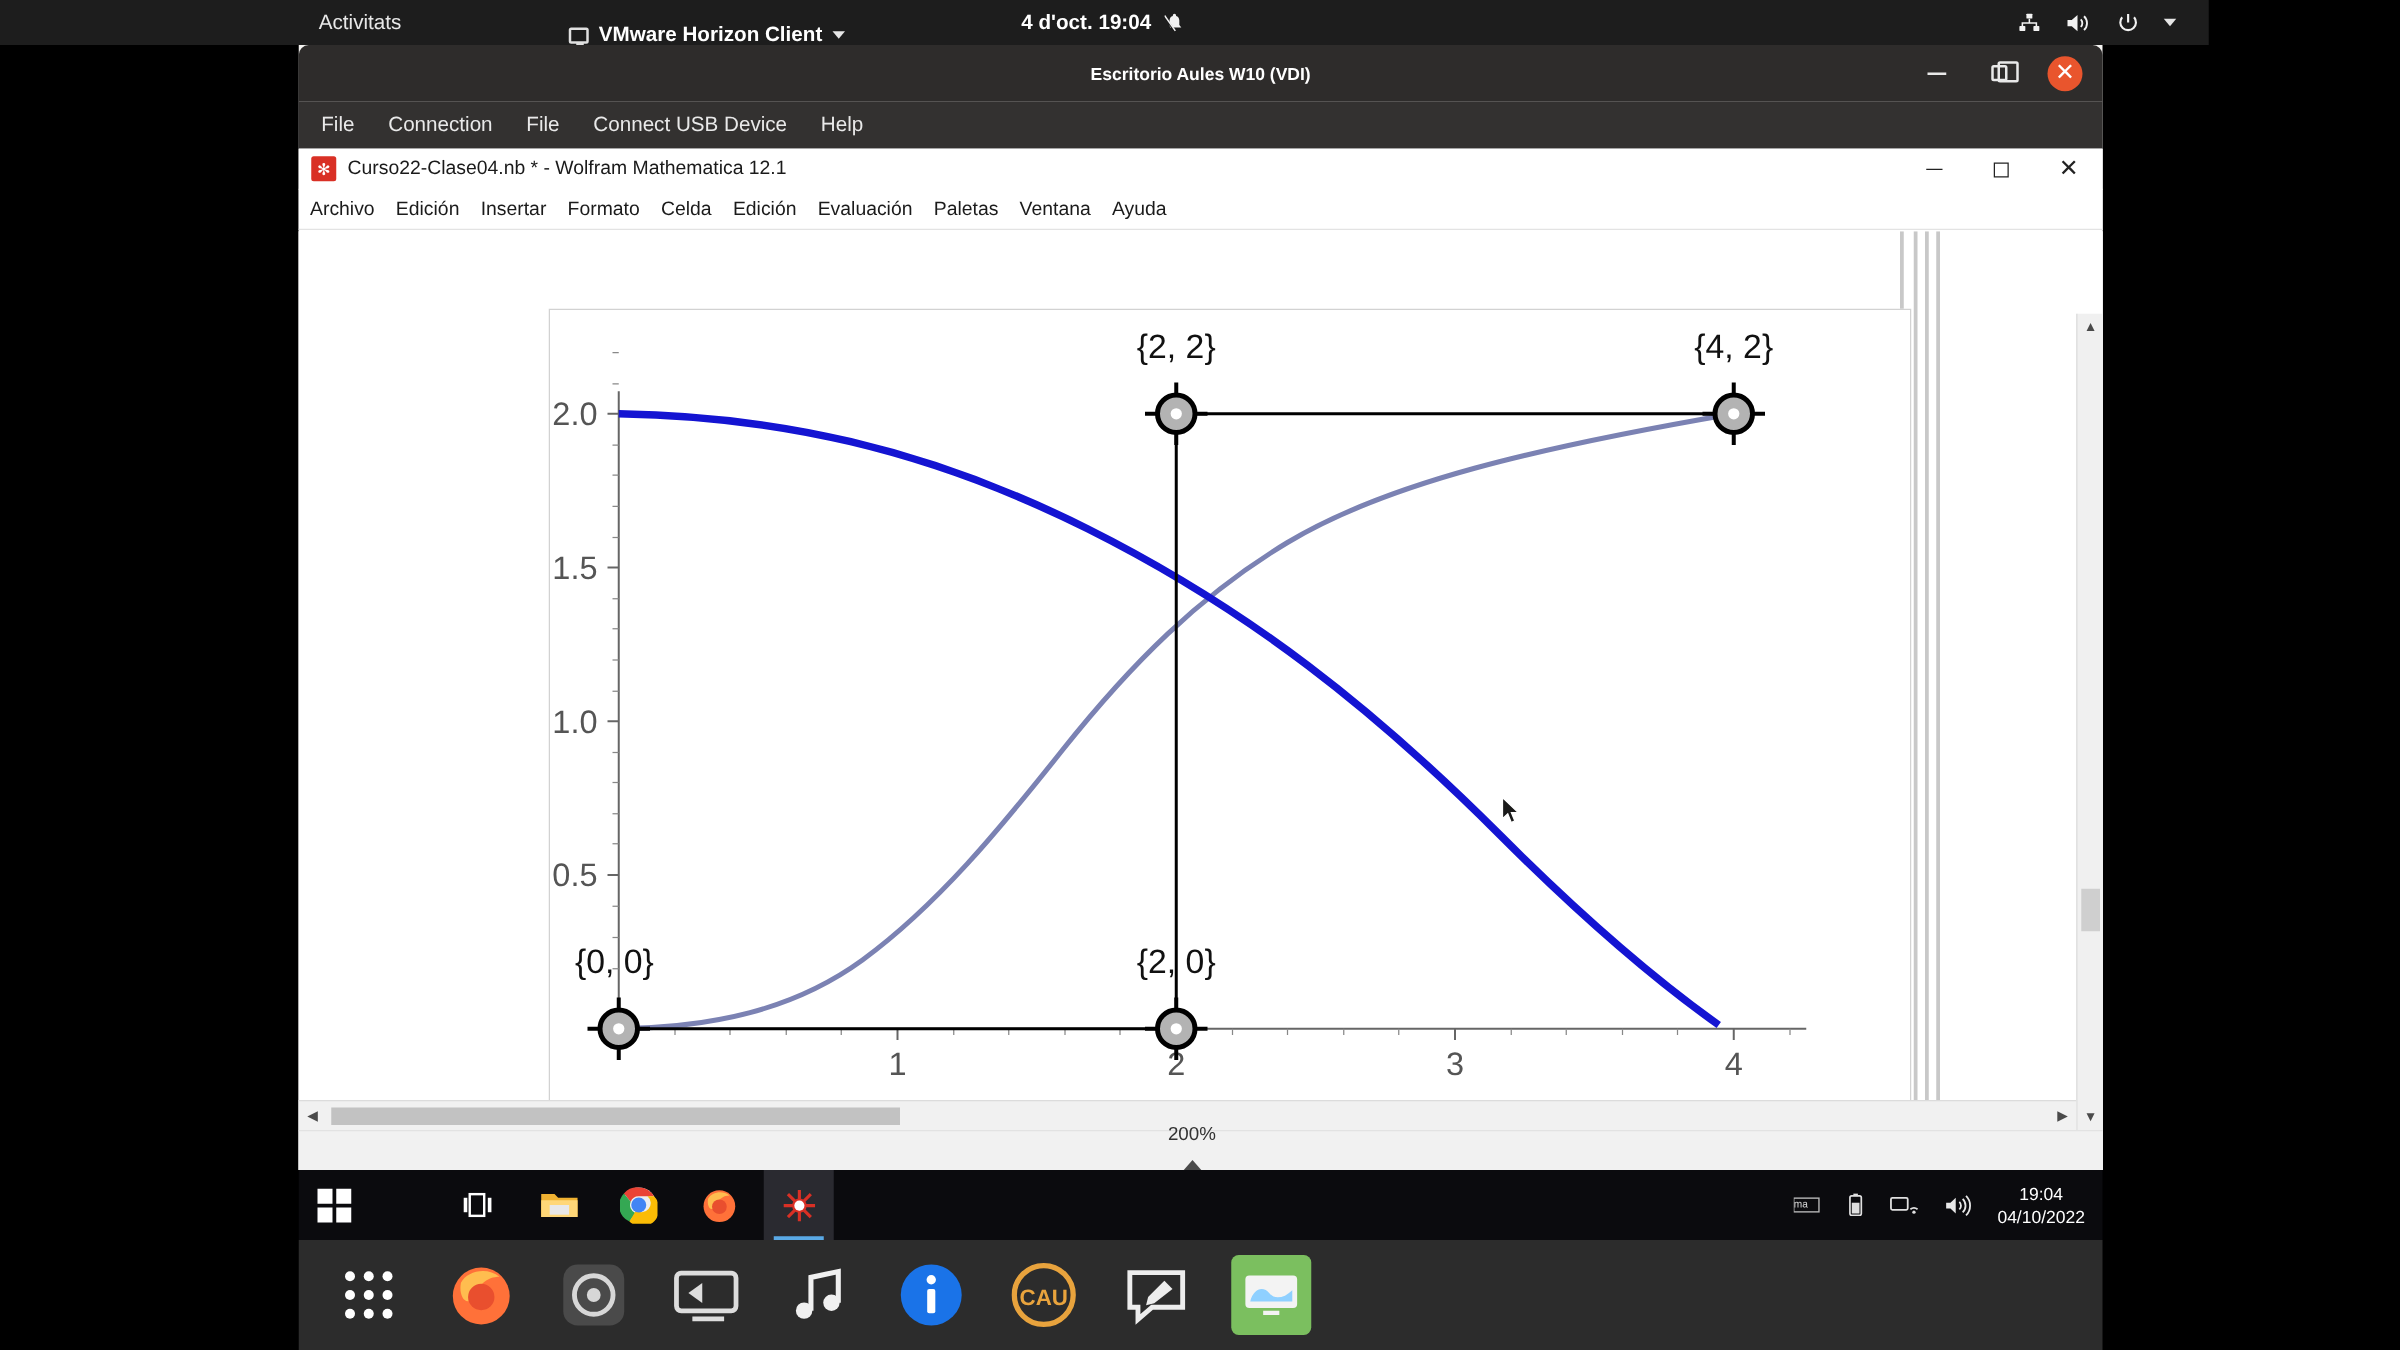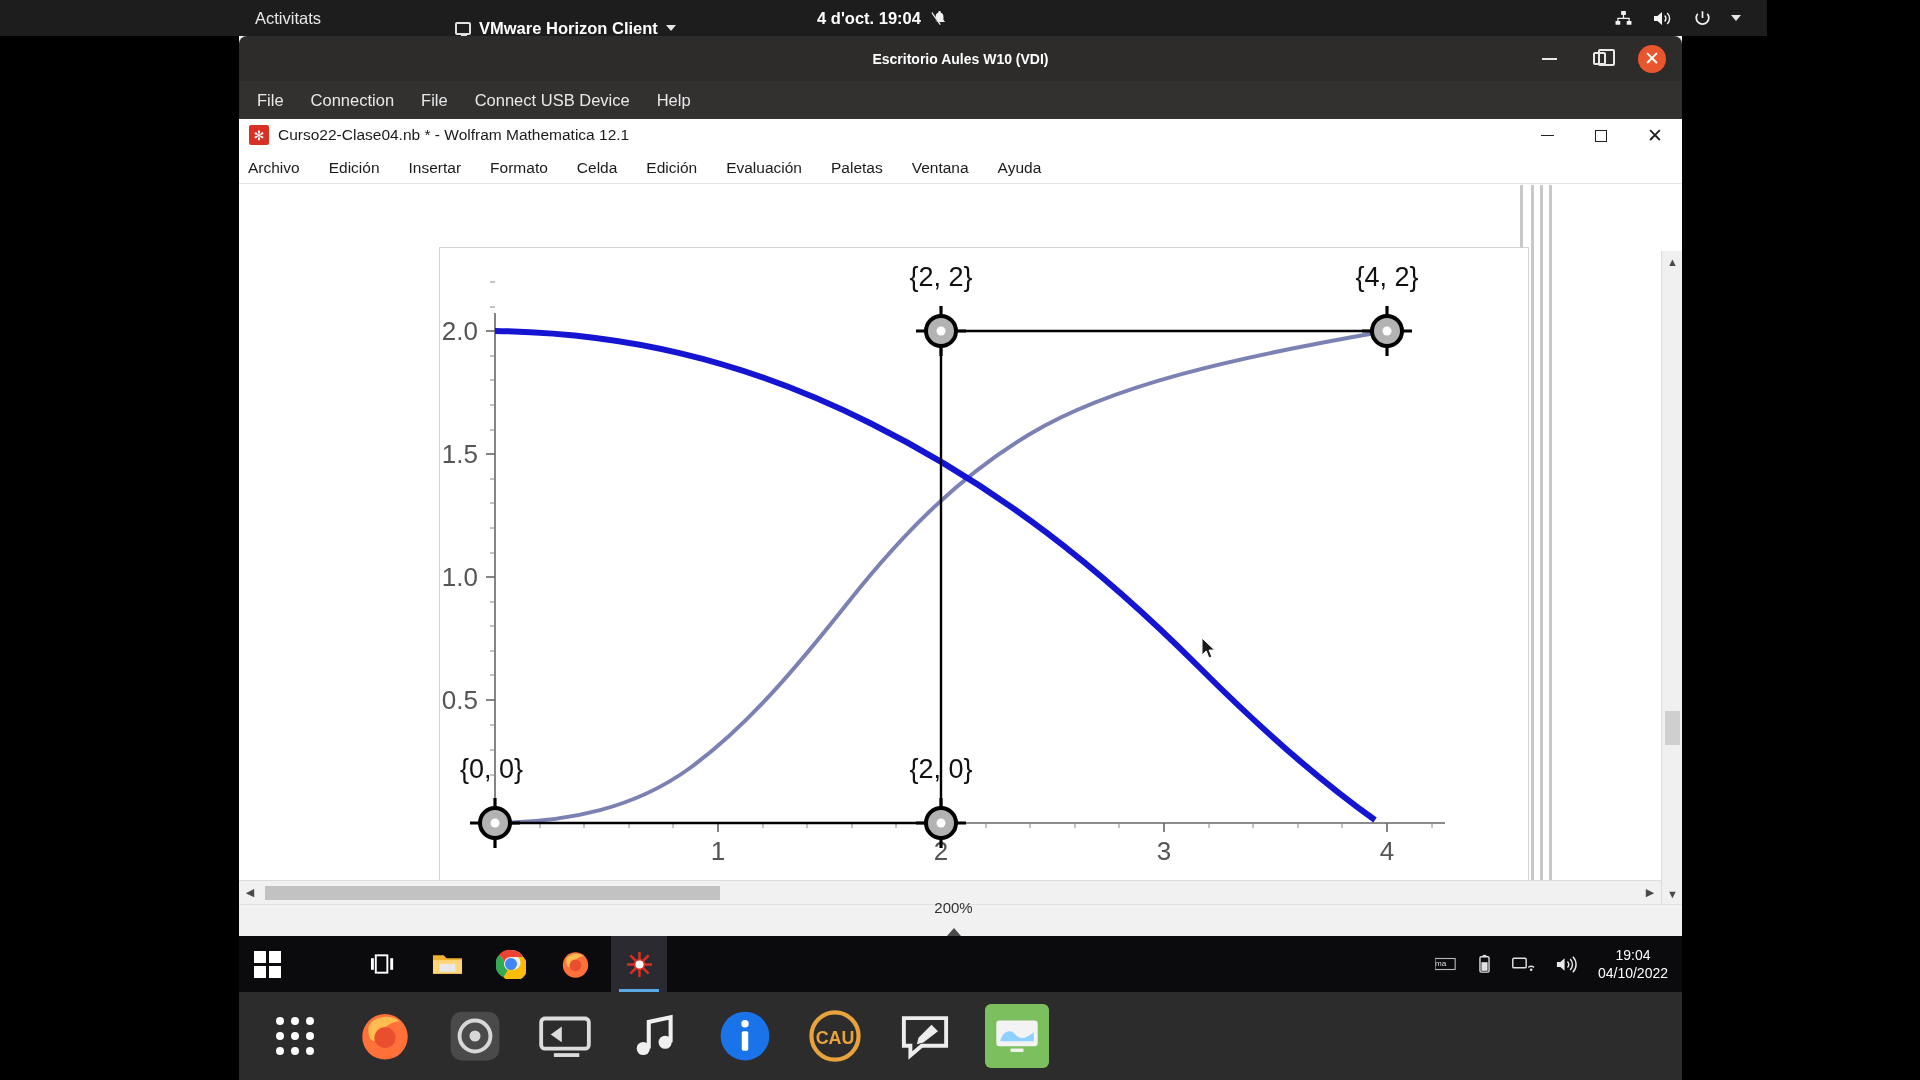--- a/index.html
+++ b/index.html
@@ -73,21 +73,21 @@
   }
   .mma-title{ font-size:15.5px; color:#1a1a1a; }
   .mma-ctrls{ position:absolute; right:0; top:0; height:33px; display:flex; }
   .mma-ctrl{ width:54px; height:33px; display:flex; align-items:center; justify-content:center; }
   .mma-ctrl .bar{width:13px;height:1px;background:#222;}
   .mma-ctrl .sq{width:12px;height:12px;border:1.5px solid #222;}
   .mma-ctrl .x{font-size:19px;color:#222;line-height:1;font-family:"Liberation Sans",sans-serif;}
 
   .mma-menubar{
     height:32px; background:#ffffff; display:flex; align-items:center;
-    padding-left:9px; gap:29px; font-size:15.5px; color:#1b1b1b;
+    padding-left:9px; gap:17px; font-size:15.5px; color:#1b1b1b;
     border-bottom:1px solid #e3e3e3;
   }
 
   
   .nb-area{ position:absolute; left:0; top:66px; right:0; bottom:0; background:#fff; display:flex; }
   .nb-canvas{ position:relative; flex:1; background:#ffffff; overflow:hidden; }
   .nb-cellbracket{
     position:absolute; left:1281px; top:0; width:3px; bottom:0; background:#c8c8c8;
   }
   .nb-cellbracket2{ position:absolute; left:1292px; top:0; width:3px; bottom:0; background:#c8c8c8; }

